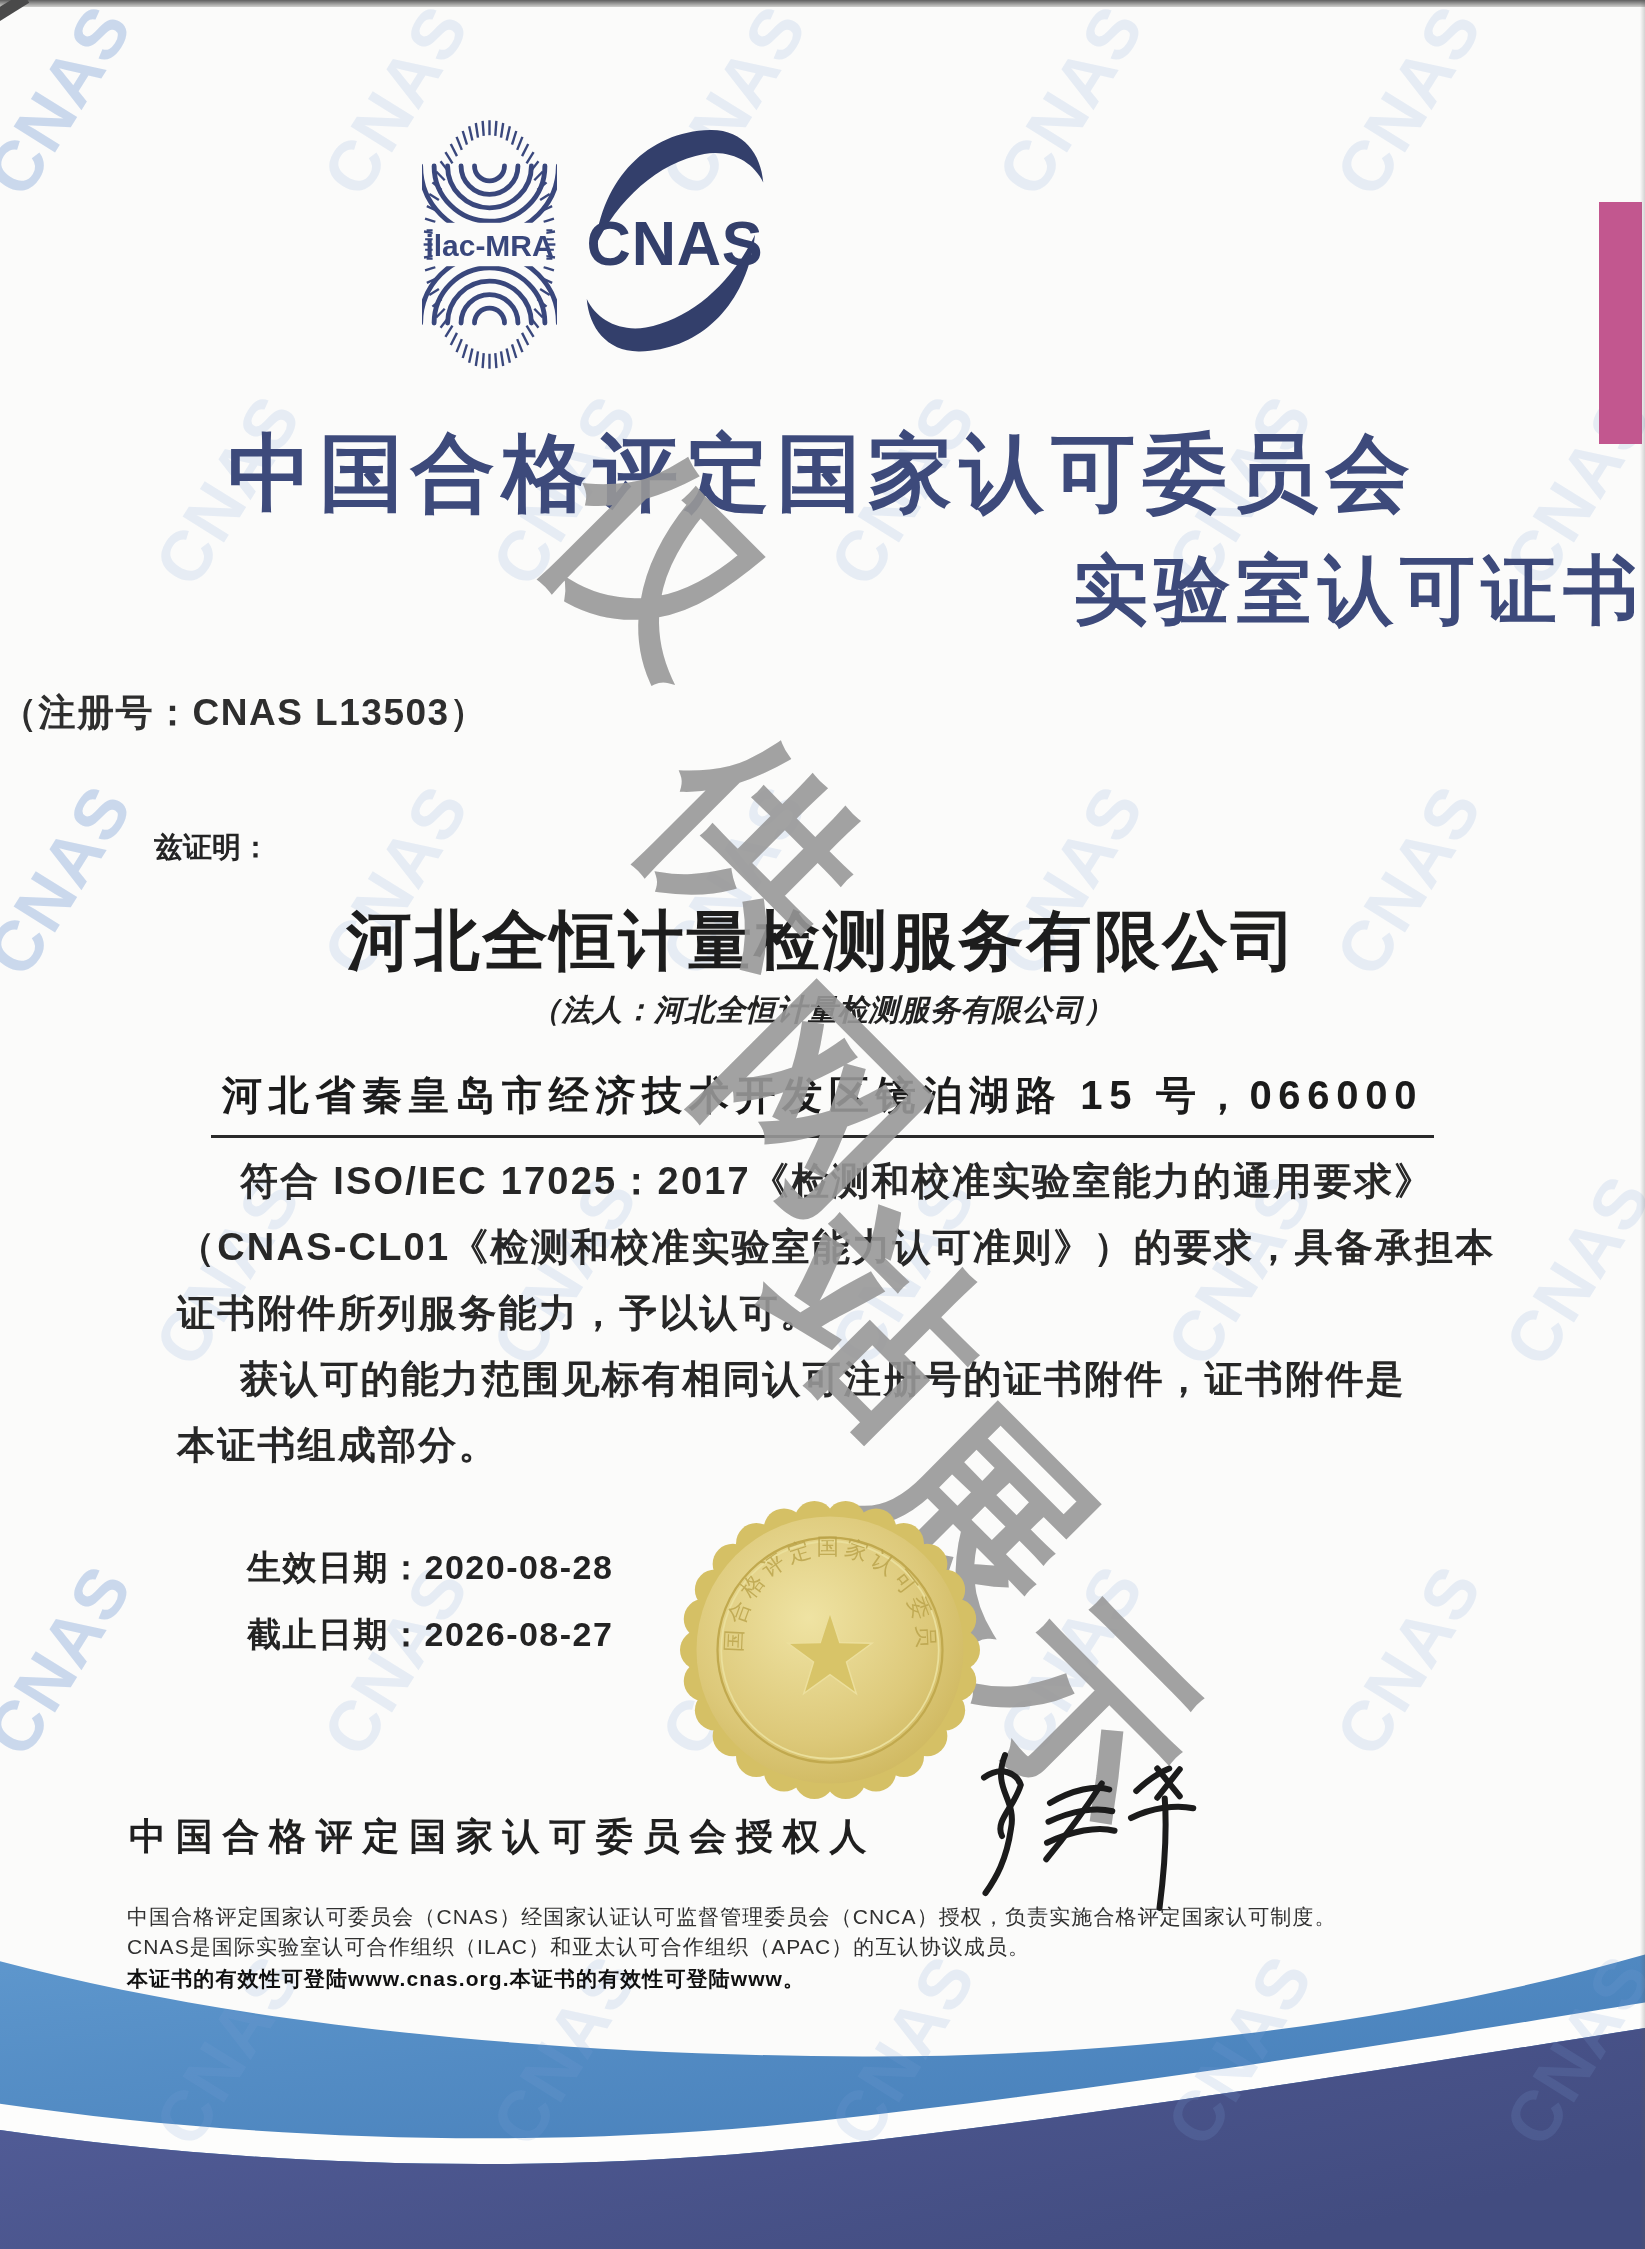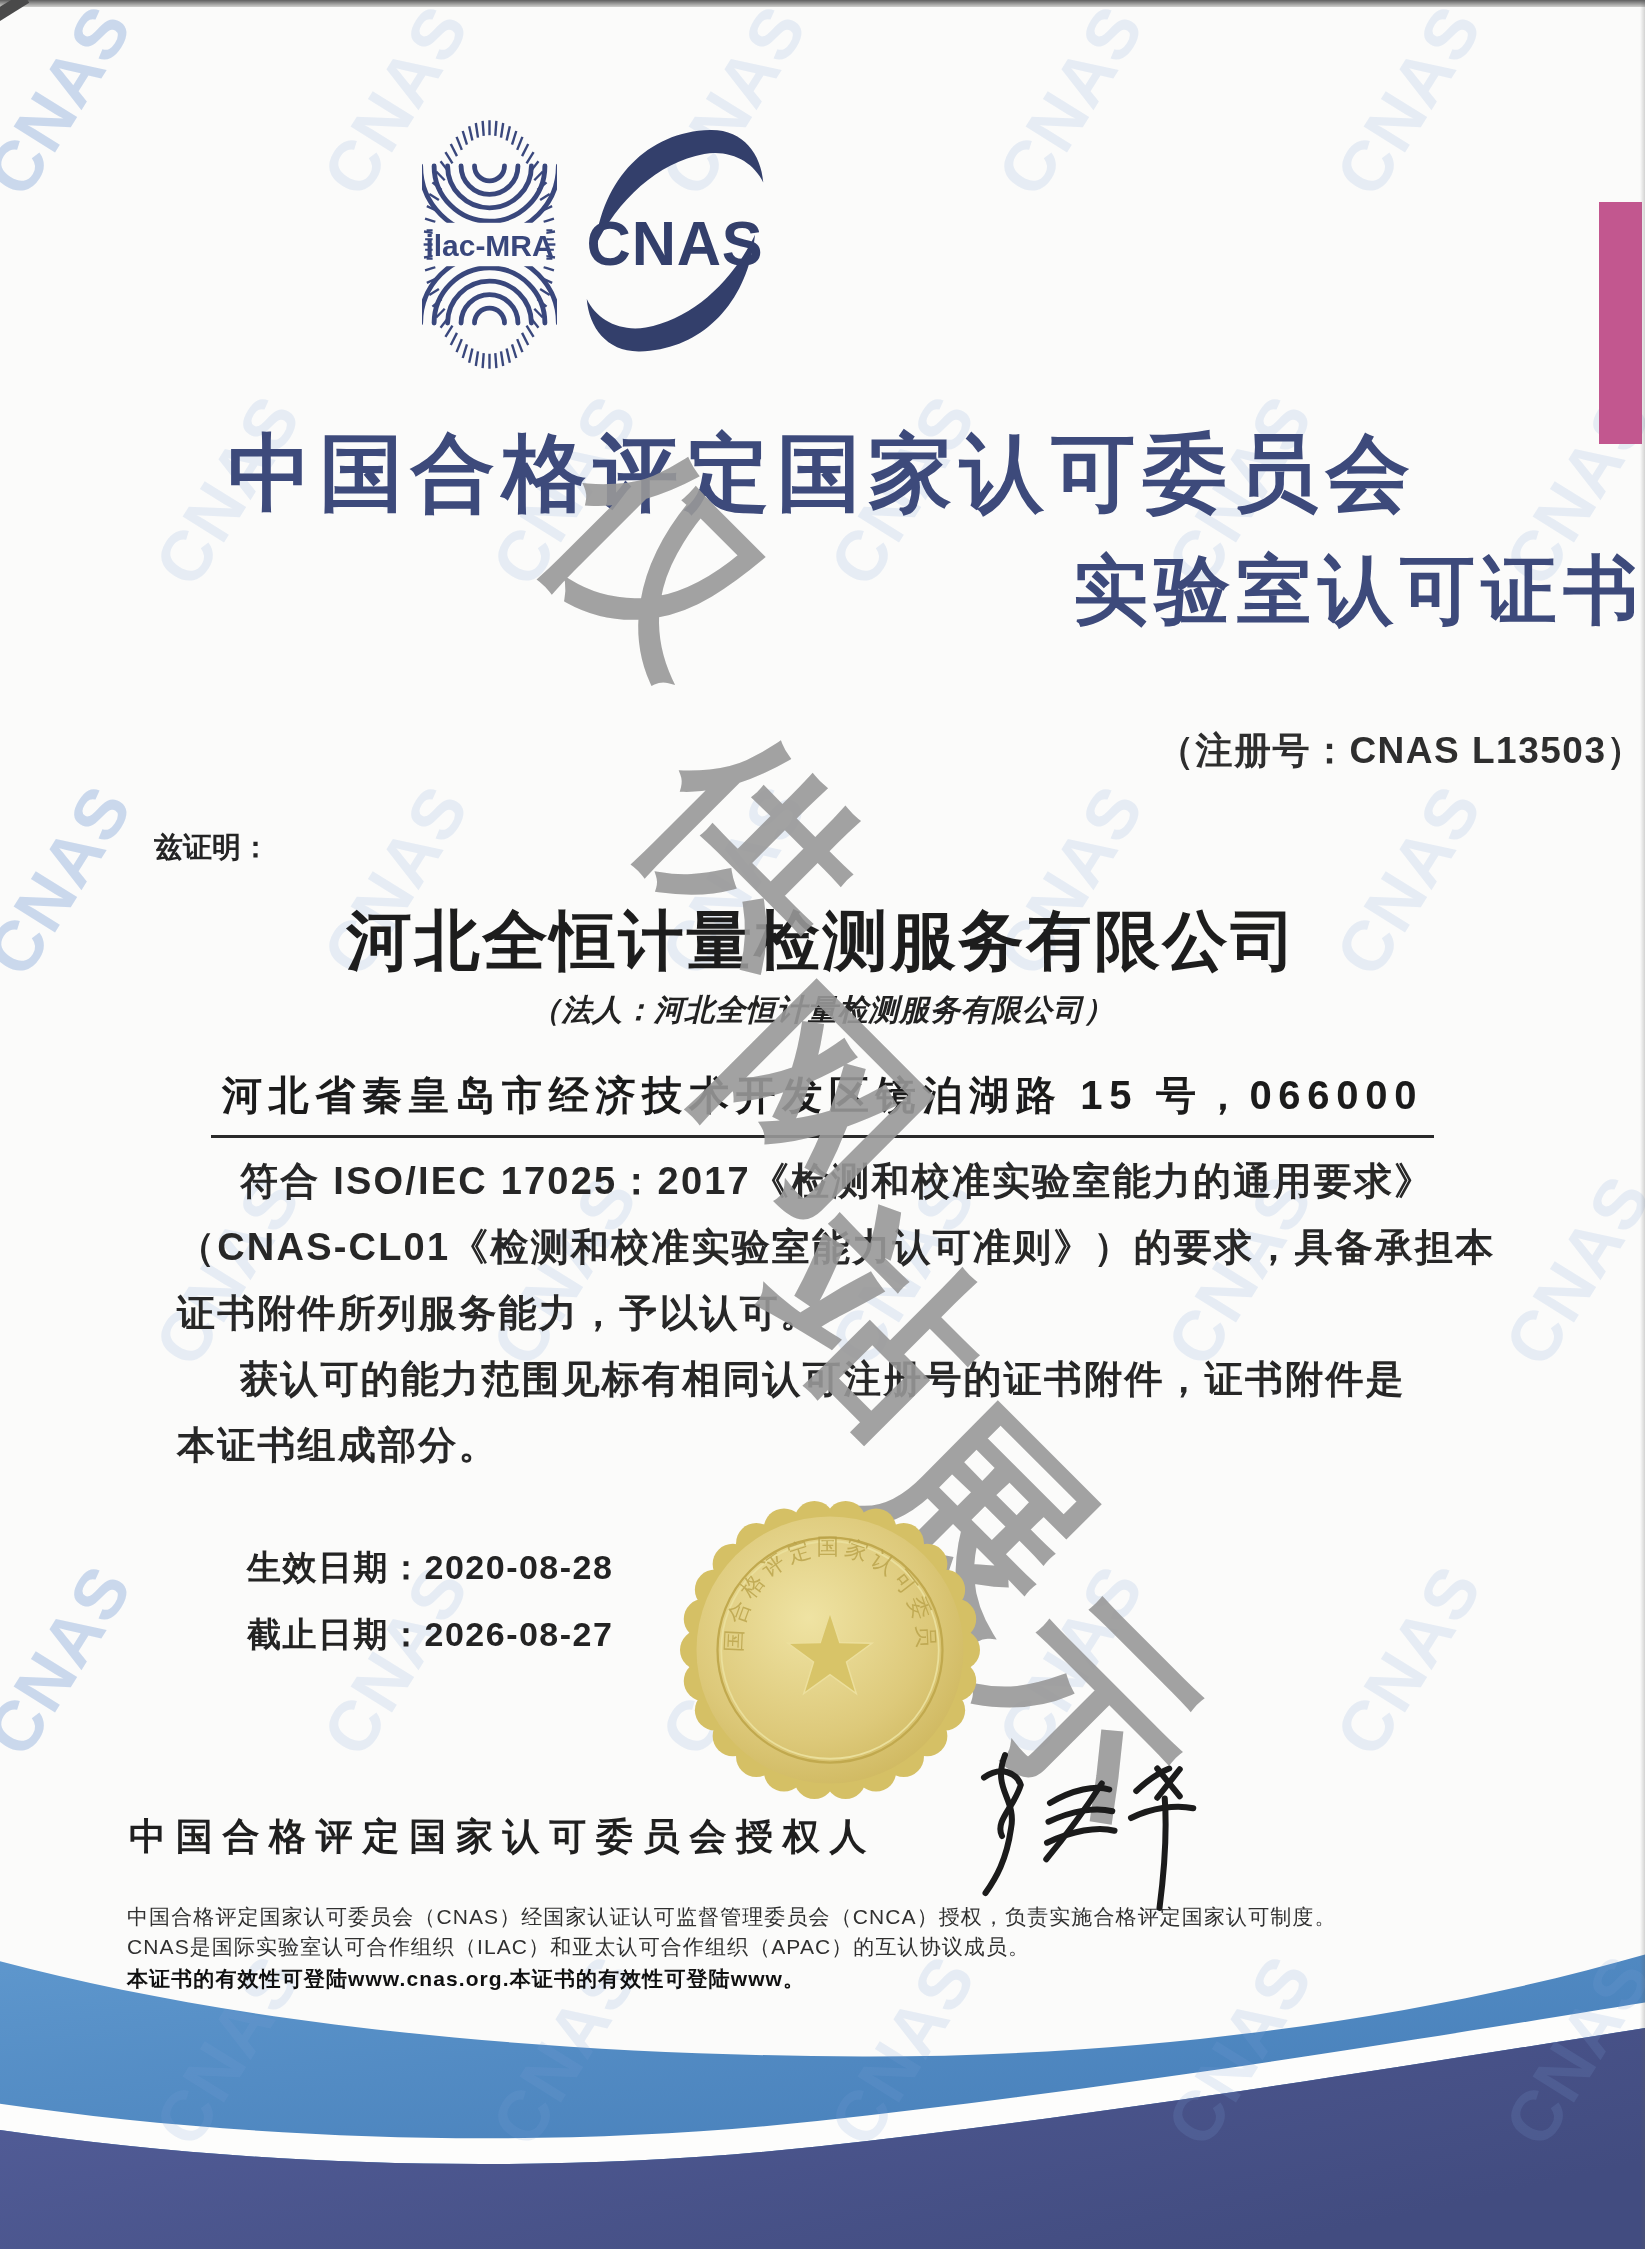--- a/index.html
+++ b/index.html
@@ -22,22 +22,22 @@
 
   
   .ilac-logo{left:422px;top:118px;z-index:3;}
   .cnas-logo{left:586px;top:121px;z-index:3;}
 
   
   .title{left:0;top:417px;width:1645px;text-align:center;z-index:3;
     font-size:84px;font-weight:bold;color:#3d4a7b;letter-spacing:7.5px;}
   .subtitle{left:0;top:541px;width:1645px;text-align:right;z-index:3;
     font-size:75px;font-weight:bold;color:#3d4a7b;letter-spacing:6.7px;}
-  .registration{left:0;top:688px;width:1645px;text-align:right;z-index:3;
-    font-size:37px;font-weight:600;color:#2e2e2e;letter-spacing:1.5px;margin-top:38px;}
+  .registration{left:0;top:688px;width:1645px;text-align:left;z-index:3;
+    font-size:37px;font-weight:600;color:#2e2e2e;letter-spacing:1.5px;}
 
   .certify{left:154px;top:828px;font-size:29px;font-weight:bold;color:#242424;z-index:3;}
 
   .org-name{left:0;top:897px;width:1645px;text-align:center;z-index:3;
     font-size:65px;font-weight:bold;color:#1d1d1d;letter-spacing:3px;}
   .legal-line{left:0;top:990px;width:1645px;text-align:center;z-index:3;
     font-size:30px;font-weight:bold;font-style:italic;color:#222;letter-spacing:0.7px;}
   .address-wrap{left:0;top:1068px;width:1645px;text-align:center;z-index:3;}
   .address{display:inline-block;font-size:40px;font-weight:bold;color:#1b1b1b;
     letter-spacing:6.7px;border-bottom:3.7px solid #2a2a2a;padding:0 10.5px 12px 10.5px;}

